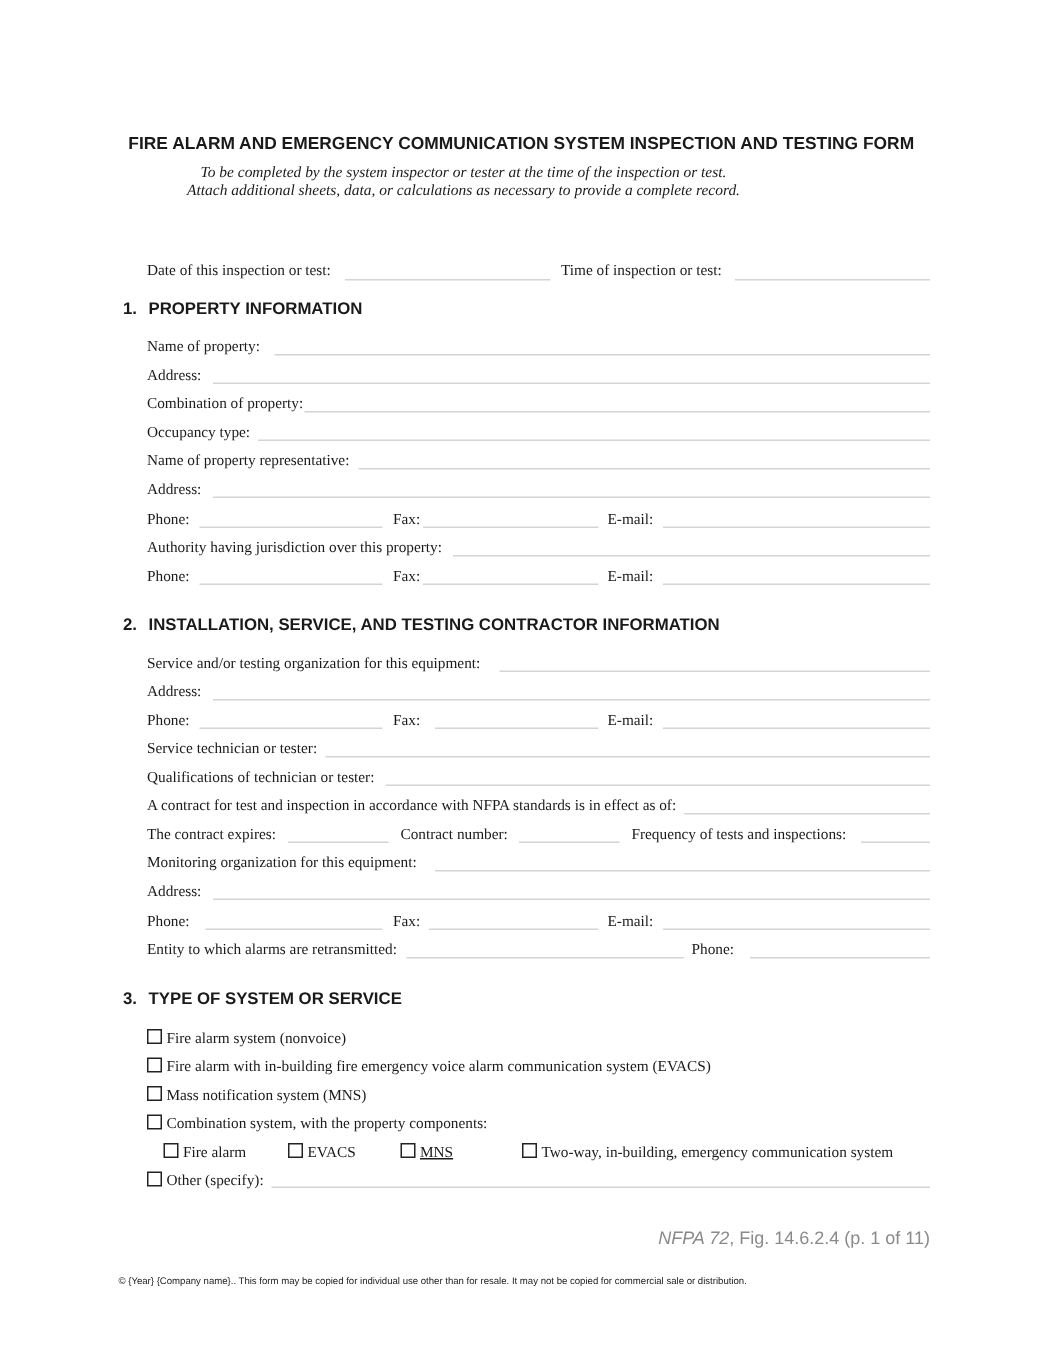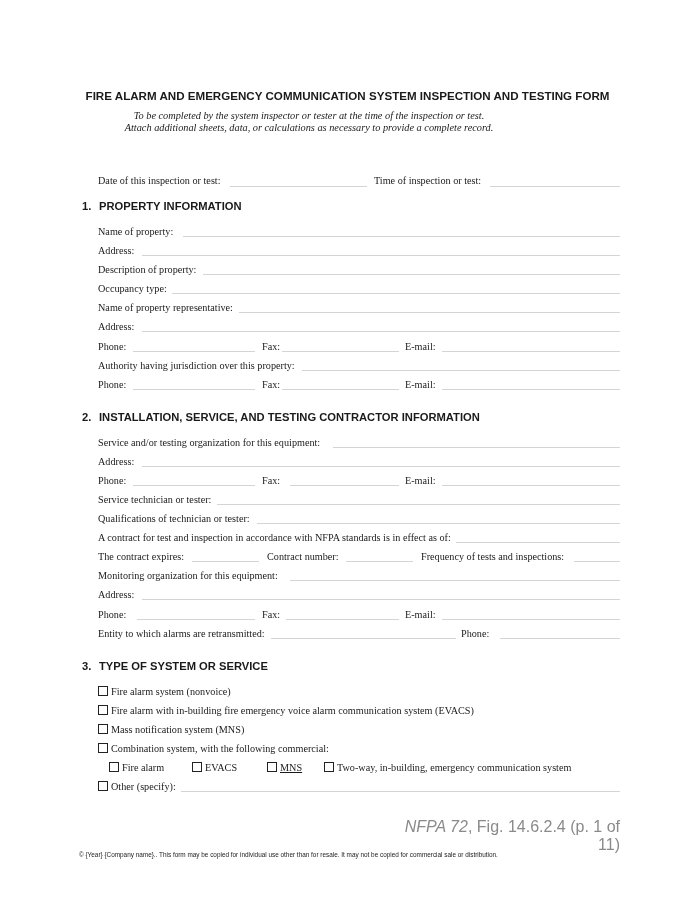--- a/index.html
+++ b/index.html
@@ -7,21 +7,21 @@
   .serif { font-family: "Liberation Serif", "DejaVu Serif", serif; }
   .sans { font-family: "Liberation Sans", "DejaVu Sans", sans-serif; }
   .abs { position:absolute; }
   .title { left:0; width:695px; top:89px; text-align:center; font-weight:bold; font-size:11.6px; letter-spacing:0; }
   .intro { left:0; width:618px; top:110px; text-align:center; font-style:italic; font-size:10.3px; line-height:12.2px; }
   .sec-head { left:82px; font-weight:bold; font-size:11.2px; }
   .sec-head .num { display:inline-block; width:17px; }
   .label { font-size:10.2px; white-space:nowrap; }
   .line { height:0; border-bottom:1px solid #d4d4d4; }
   .cb { display:inline-block; width:8px; height:8px; border:1px solid #222; vertical-align:-1px; margin-right:3px; background:#fff; }
-  .footer-ref { left:400px; width:220px; text-align:right; top:818px; font-size:16px; color:#8a8a8a; }
+  .footer-ref { left:400px; width:220px; text-align:right; top:818px; font-size:12px; color:#8a8a8a; }
   .copyright { left:79px; top:851px; font-size:6.4px; color:#222; white-space:nowrap; }
 </style>
 </head>
 <body>
 
 <div class="abs sans title">FIRE ALARM AND EMERGENCY COMMUNICATION SYSTEM INSPECTION AND TESTING FORM</div>
 
 <div class="abs serif intro">
   <div>To be completed by the system inspector or tester at the time of the inspection or test.</div>
   <div>Attach additional sheets, data, or calculations as necessary to provide a complete record.</div>
@@ -35,21 +35,21 @@
 <div class="abs sans sec-head" style="top:200px;">
   <span class="num">1.</span><span>PROPERTY INFORMATION</span>
 </div>
 
 <div class="abs serif label" style="left:98px;top:226px;">Name of property:</div>
 <div class="abs line" style="left:183px;top:236px;width:437px;"></div>
 
 <div class="abs serif label" style="left:98px;top:245px;">Address:</div>
 <div class="abs line" style="left:142px;top:255px;width:478px;"></div>
 
-<div class="abs serif label" style="left:98px;top:264px;">Description of property:</div>
+<div class="abs serif label" style="left:98px;top:264px;">Combination of property:</div>
 <div class="abs line" style="left:203px;top:274px;width:417px;"></div>
 
 <div class="abs serif label" style="left:98px;top:283px;">Occupancy type:</div>
 <div class="abs line" style="left:172px;top:293px;width:448px;"></div>
 
 <div class="abs serif label" style="left:98px;top:302px;">Name of property representative:</div>
 <div class="abs line" style="left:239px;top:312px;width:381px;"></div>
 
 <div class="abs serif label" style="left:98px;top:321px;">Address:</div>
 <div class="abs line" style="left:142px;top:331px;width:478px;"></div>
@@ -129,33 +129,33 @@
 <div class="abs serif label" style="left:98px;top:686px;">
   <span class="cb"></span><span>Fire alarm system (nonvoice)</span>
 </div>
 <div class="abs serif label" style="left:98px;top:705px;">
   <span class="cb"></span><span>Fire alarm with in-building fire emergency voice alarm communication system (EVACS)</span>
 </div>
 <div class="abs serif label" style="left:98px;top:724px;">
   <span class="cb"></span><span>Mass notification system (MNS)</span>
 </div>
 <div class="abs serif label" style="left:98px;top:743px;">
-  <span class="cb"></span><span>Combination system, with the following commercial:</span>
+  <span class="cb"></span><span>Combination system, with the property components:</span>
 </div>
 
 <div class="abs serif label" style="left:109px;top:762px;">
   <span class="cb"></span><span>Fire alarm</span>
 </div>
 <div class="abs serif label" style="left:192px;top:762px;">
   <span class="cb"></span><span>EVACS</span>
 </div>
 <div class="abs serif label" style="left:267px;top:762px;text-decoration:underline;">
   <span class="cb"></span><span>MNS</span>
 </div>
-<div class="abs serif label" style="left:324px;top:762px;">
+<div class="abs serif label" style="left:348px;top:762px;">
   <span class="cb"></span><span>Two-way, in-building, emergency communication system</span>
 </div>
 
 <div class="abs serif label" style="left:98px;top:781px;">
   <span class="cb"></span><span>Other (specify):</span>
 </div>
 <div class="abs line" style="left:181px;top:791px;width:439px;"></div>
 
 <div class="abs sans footer-ref"><i>NFPA 72</i><span>, Fig. 14.6.2.4 (p. 1 of 11)</span></div>
 

